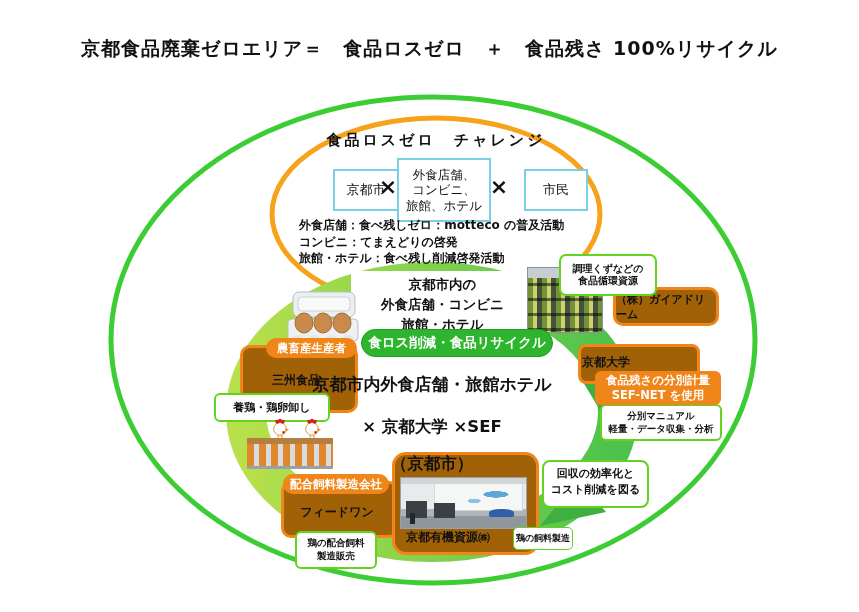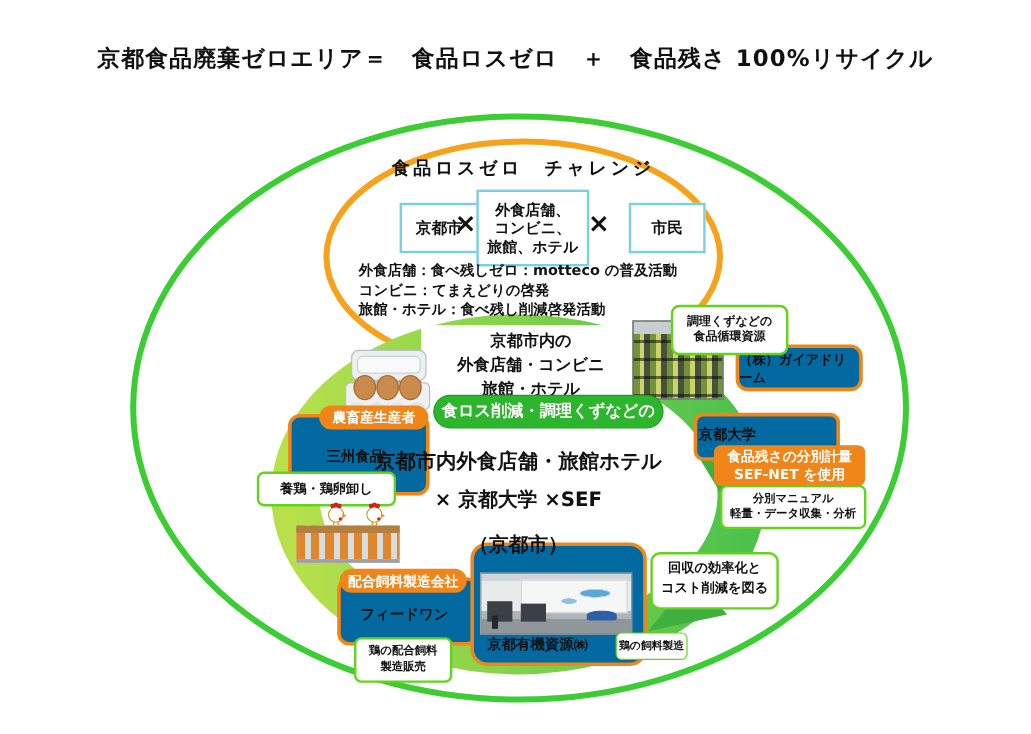--- a/index.html
+++ b/index.html
@@ -3,23 +3,23 @@
 <meta charset="utf-8">
 <style>
   html,body{margin:0;padding:0;background:#fff;}
   .stage{position:relative;width:859px;height:612px;background:#fff;overflow:hidden;
          font-family:"DejaVu Sans","Liberation Sans",sans-serif;color:#111;}
   .abs{position:absolute;}
   .fc{display:flex;align-items:center;justify-content:center;margin-left:15px;}
   .fcol{display:flex;flex-direction:column;align-items:center;justify-content:center;}
   .bold{font-weight:bold;}
   .ctr{text-align:center;}
-  .actor-box{background:#fff;border:2px solid #7ad0e2;font-weight:bold;font-size:13px;z-index:3;}
+  .actor-box{background:#fff;border:2px solid #7ad0e2;font-weight:normal;font-size:13px;z-index:3;}
   .cross{font-size:22px;font-weight:bold;z-index:3;}
-  .orange-frame{background:#0369a1;border:3px solid #f08519;border-radius:10px;z-index:2;}
+  .orange-frame{background:#a16207;border:3px solid #f08519;border-radius:10px;z-index:2;}
   .orange-pill{background:#f08519;color:#fff;font-weight:bold;border-radius:12px;z-index:4;}
   .green-note{background:#fff;border:2px solid #63d41d;border-radius:7px;font-weight:600;z-index:3;}
   .badge-green{background:#2db52d;border:1px solid #1f9e1f;color:#fff;font-weight:bold;border-radius:14px;z-index:4;}
   .photo-compost{z-index:3;border:1px solid #8a9296;
     background:
       linear-gradient(180deg,#c7ced2 0 16%,rgba(0,0,0,0) 16%),
       repeating-linear-gradient(180deg,rgba(0,0,0,.5) 0 3px,rgba(0,0,0,0) 3px 15px),
       repeating-linear-gradient(90deg,#74923c 0 5px,#cdd36b 5px 9px,#46523c 9px 14px);
     background-color:#3c4435;}
   .photo-trucks{z-index:3;border:1px solid #9aa0a4;overflow:hidden;
@@ -74,21 +74,21 @@
     <div>外食店舗：食べ残しゼロ：motteco の普及活動</div>
     <div>コンビニ：てまえどりの啓発</div>
     <div>旅館・ホテル：食べ残し削減啓発活動</div>
   </div>
 
   <div class="abs ctr bold" style="left:351px;top:271px;width:183px;height:64px;background:#fff;font-size:13.5px;line-height:20px;padding-top:3px;z-index:3">
     <div>京都市内の</div>
     <div>外食店舗・コンビニ</div>
     <div>旅館・ホテル</div>
   </div>
-  <div class="abs fc badge-green" style="left:346px;top:329px;width:190px;height:26px;font-size:13.5px;">食ロス削減・調理くずなどの</div>
+  <div class="abs fc badge-green" style="left:346px;top:329px;width:190px;height:26px;font-size:13.5px;">食ロス削減・食品リサイクル</div>
 
   <div class="abs photo-compost" style="left:527px;top:267px;width:74px;height:64px;"></div>
   <div class="abs fcol green-note lh0" style="left:559px;top:254px;width:94px;height:38px;font-size:10px;">
     <span>調理くずなどの</span>
     <span>食品循環資源</span>
   </div>
   <div class="abs fc orange-frame" style="left:598px;top:287px;width:100px;height:33px;font-size:11px;font-weight:600;">（株）ガイアドリーム</div>
 
   <div class="abs orange-frame" style="left:578px;top:344px;width:116px;height:34px;font-size:12px;font-weight:600;border-radius:8px;">
     <span class="abs" style="left:1px;top:7px;">京都大学</span>
@@ -102,21 +102,21 @@
     <div>軽量・データ収集・分析</div>
   </div>
 
   <div class="abs ctr green-note" style="left:542px;top:460px;width:103px;height:40px;font-size:11px;line-height:16px;padding-top:4px;border-radius:8px;">
     <div>回収の効率化と</div>
     <div>コスト削減を図る</div>
   </div>
 
   <div class="abs ctr bold" style="left:276px;top:373px;width:312px;z-index:3">
     <div style="font-size:17px;">京都市内外食店舗・旅館ホテル</div>
-    <div style="font-size:16.5px;margin-top:10px;">× 京都大学 ×SEF</div>
+    <div style="font-size:16.5px;margin-top:20px;">× 京都大学 ×SEF</div>
     <div style="font-size:16.5px;margin-top:15px;">（京都市）</div>
   </div>
 
   <div class="abs orange-frame" style="left:240px;top:345px;width:112px;height:62px;"></div>
   <div class="abs fc orange-pill" style="left:251px;top:338px;width:91px;height:20px;font-size:11.5px;">農畜産生産者</div>
   <div class="abs ctr" style="left:240px;top:372px;width:112px;font-size:12px;font-weight:600;z-index:4">三州食品</div>
 
   <div class="abs fc green-note" style="left:199px;top:393px;width:112px;height:25px;font-size:11px;border-radius:6px;">養鶏・鶏卵卸し</div>
 
   <div class="abs" style="left:283px;top:289px;z-index:3">

